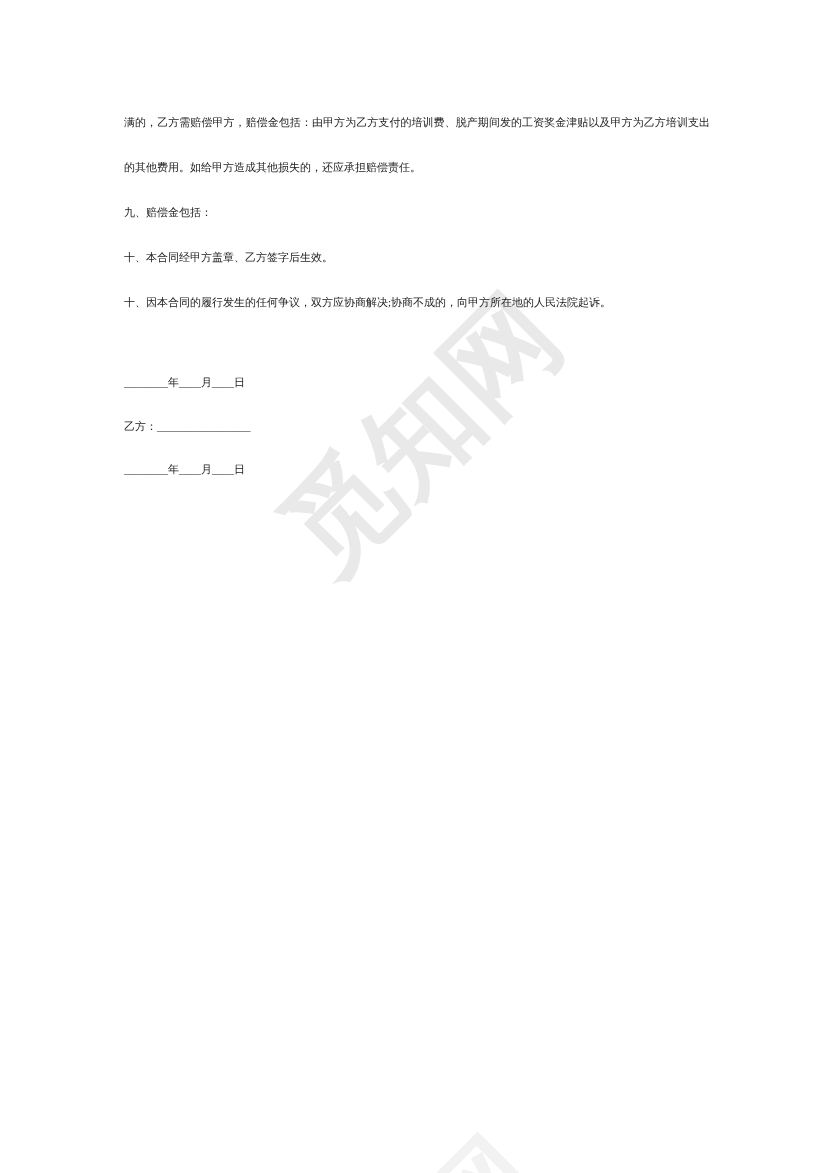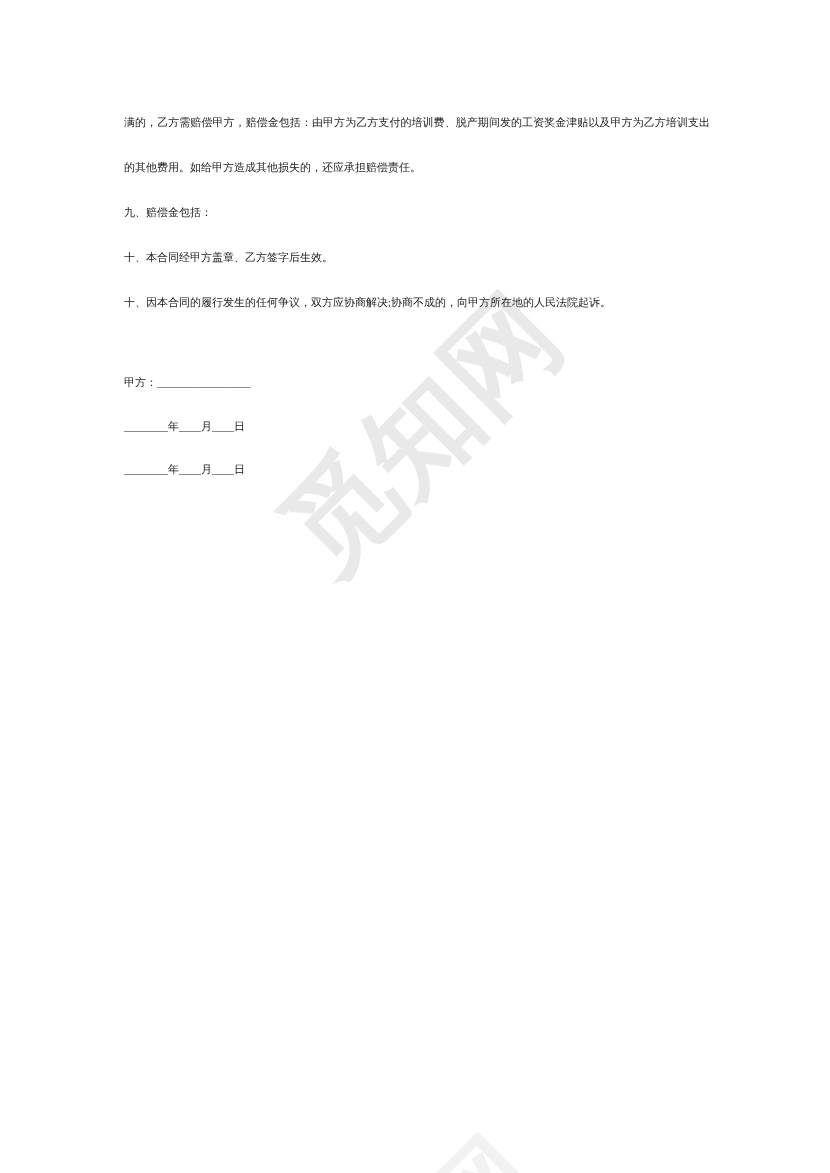--- a/index.html
+++ b/index.html
@@ -53,17 +53,17 @@
 
 <div class="watermark" id="wm-bottom" style="color: rgb(242, 242, 242);">觅知网</div>
 
 <div class="doc" style="color: rgb(26, 26, 26);">
   <p>满的，乙方需赔偿甲方，赔偿金包括：由甲方为乙方支付的培训费、脱产期间发的工资奖金津贴以及甲方为乙方培训支出的其他费用。如给甲方造成其他损失的，还应承担赔偿责任。</p>
   <p>九、赔偿金包括：</p>
   <p>十、本合同经甲方盖章、乙方签字后生效。</p>
   <p>十、因本合同的履行发生的任何争议，双方应协商解决;协商不成的，向甲方所在地的人民法院起诉。</p>
 
   <div class="sig">
-    <p>甲方：_________________</p>
     <p>________年____月____日</p>
+    <p>乙方：_________________</p>
     <p>________年____月____日</p>
   </div>
 </div>
 
 </body></html>

